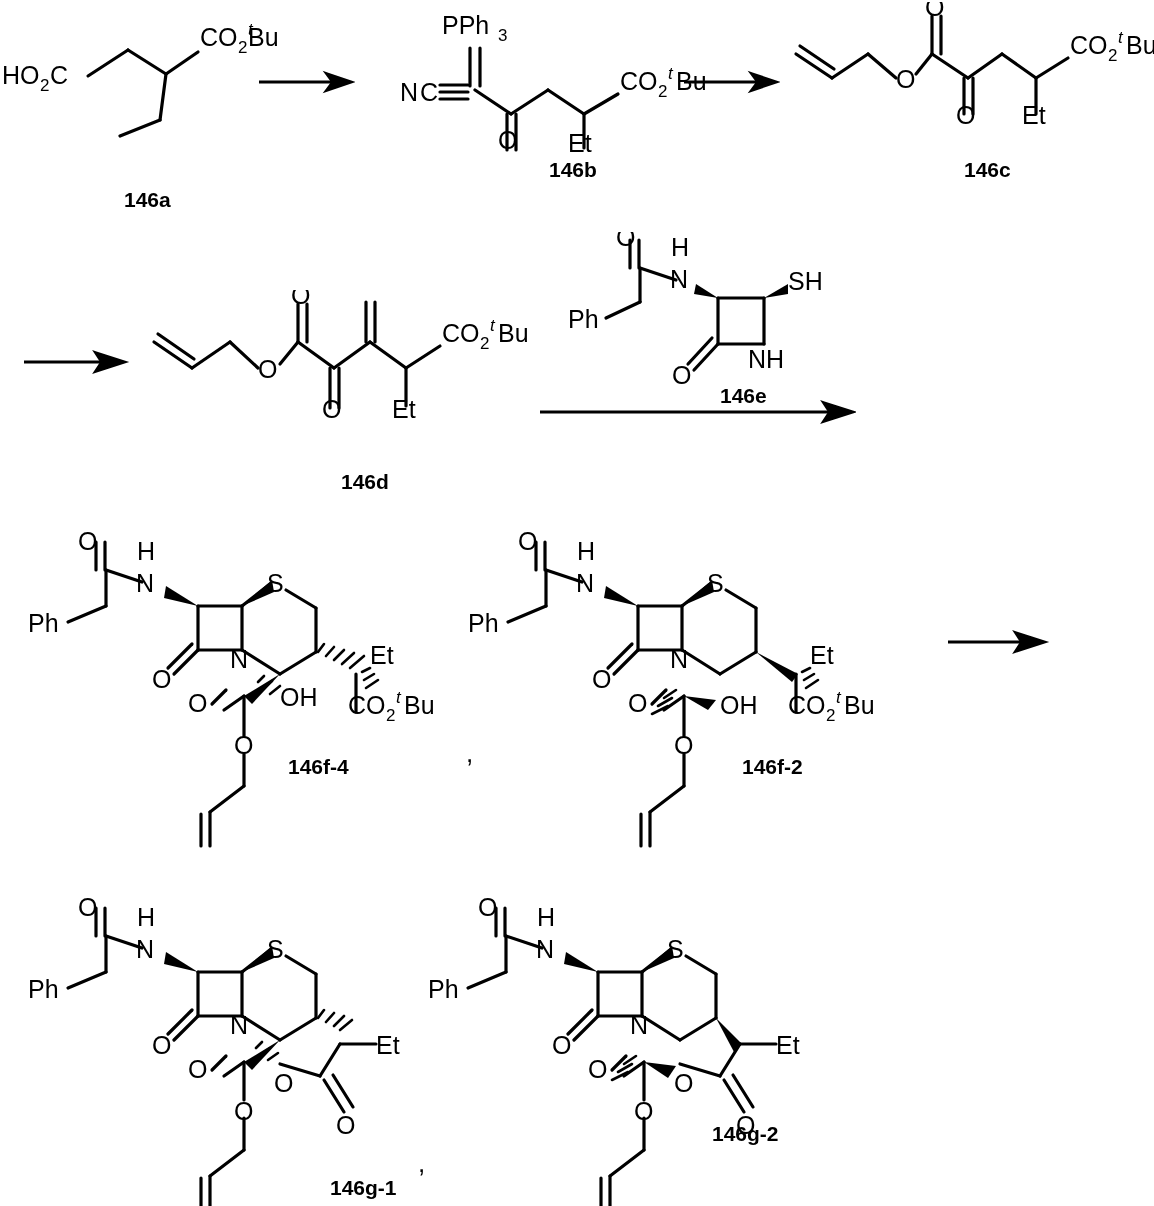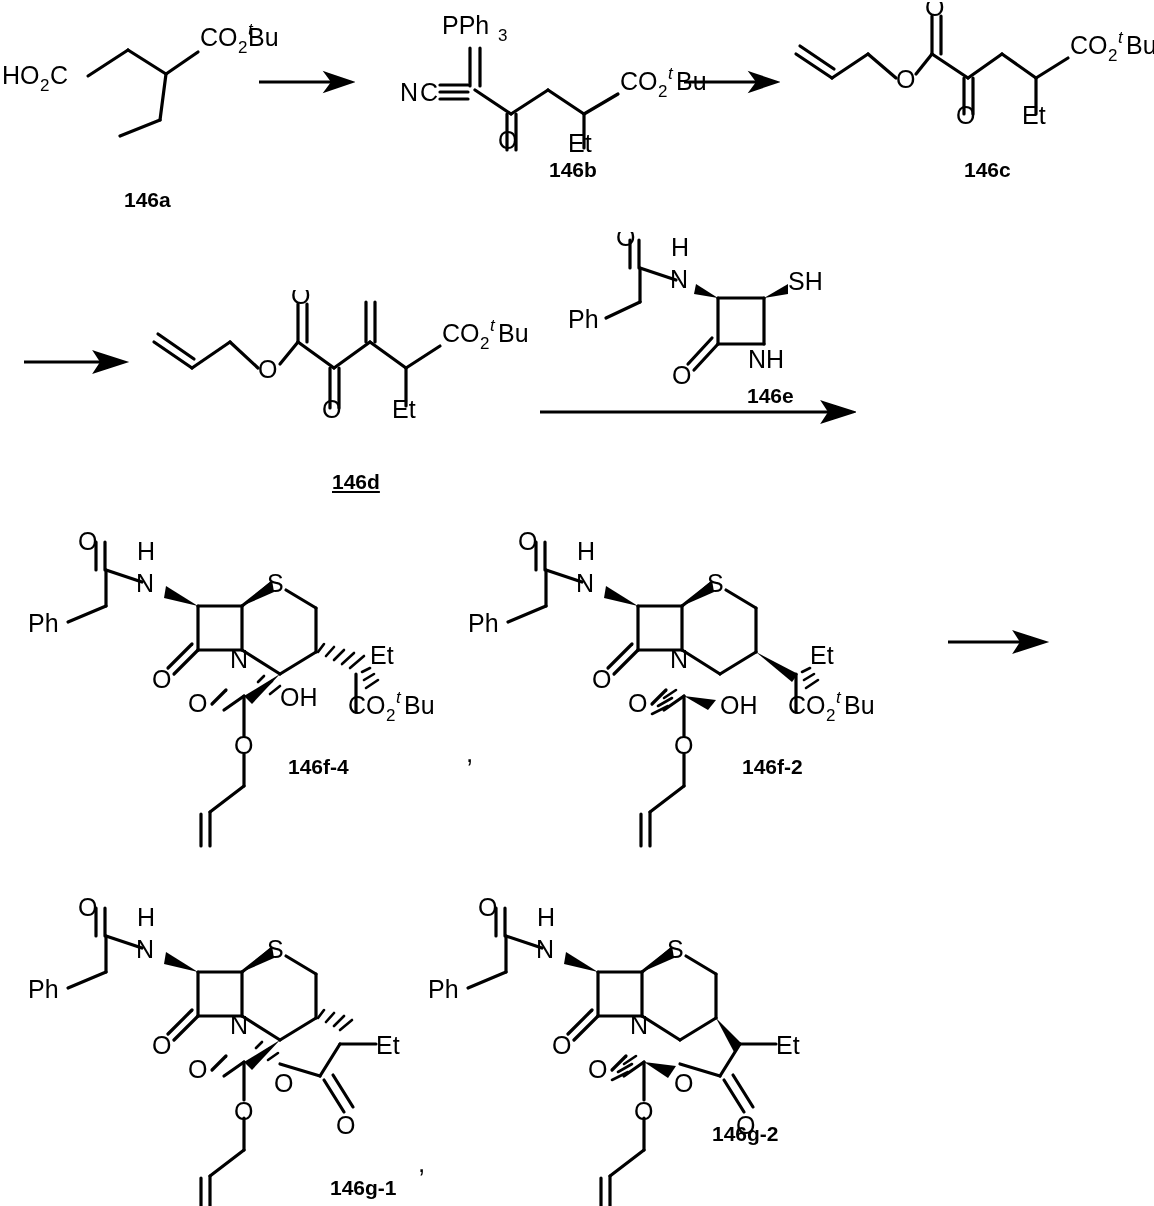--- a/index.html
+++ b/index.html
@@ -173,21 +173,21 @@
         <text class="atom" x="151" y="14">O</text>
         <text class="atom" x="182" y="128">O</text>
         <text class="atom" x="252" y="128">Et</text>
         <text class="atom" x="302" y="52">CO</text>
         <text class="sub" x="340" y="59">2</text>
         <text class="sup-it" x="350" y="41">t</text>
         <text class="atom" x="358" y="52">Bu</text>
       </g>
     </svg>
   </div>
-  <div class="cmpd-label" style="left:332px;top:470px;text-decoration:underline;">146d</div>
+  <div class="cmpd-label" style="left:341px;top:470px;">146d</div>
 
   <div class="struct" style="left:548px;top:232px;">
     <svg width="320" height="170" viewBox="0 0 320 170">
       <g stroke="#000" stroke-width="3.2" fill="none" stroke-linecap="round">
 
         <path d="M58,86 L92,70"></path>
         <path d="M92,70 L92,36"></path>
         <path d="M82,36 L82,8"></path>
         <path d="M91,36 L91,8"></path>
         <path d="M92,36 L128,48"></path>
@@ -209,21 +209,21 @@
         <text class="atom" x="68" y="14">O</text>
         <text class="atom" x="20" y="96">Ph</text>
         <text class="atom" x="123" y="24">H</text>
         <text class="atom" x="122" y="56">N</text>
         <text class="atom" x="240" y="58">SH</text>
         <text class="atom" x="200" y="136">NH</text>
         <text class="atom" x="124" y="152">O</text>
       </g>
     </svg>
   </div>
-  <div class="cmpd-label" style="left:720px;top:384px;margin-left:27px;">146e</div>
+  <div class="cmpd-label" style="left:720px;top:384px;">146e</div>
 
   <div class="struct" style="left:536px;top:392px;">
     <svg width="320" height="36" viewBox="0 0 320 36">
       <g stroke="#000" stroke-width="3.2" fill="#000">
         <path d="M4,20 L298,20"></path>
         <path d="M288,11 L316,20 L288,29 L294,20 Z"></path>
       </g>
     </svg>
   </div>
 

